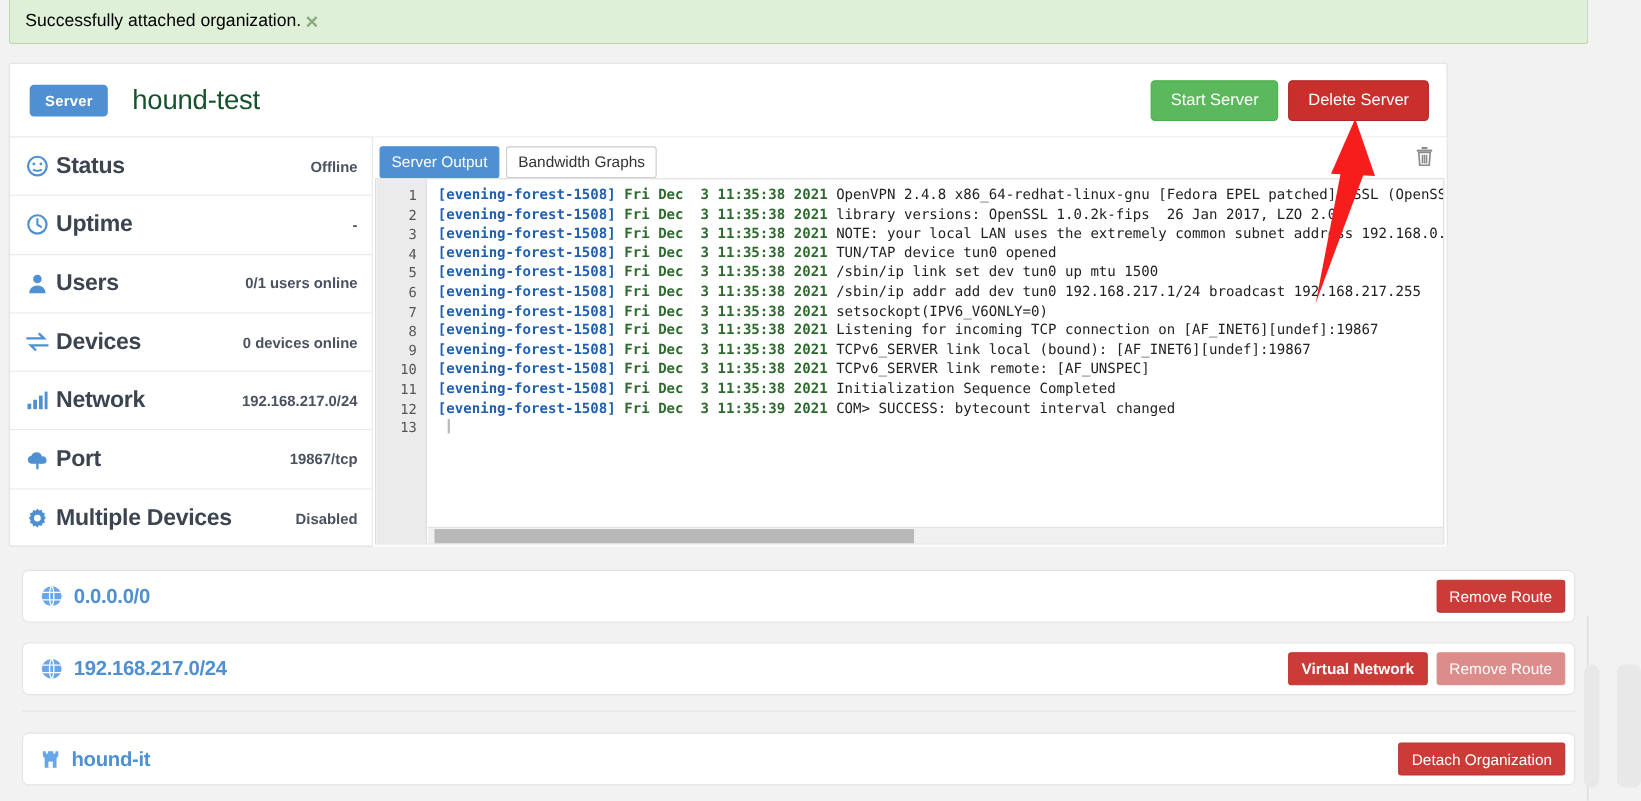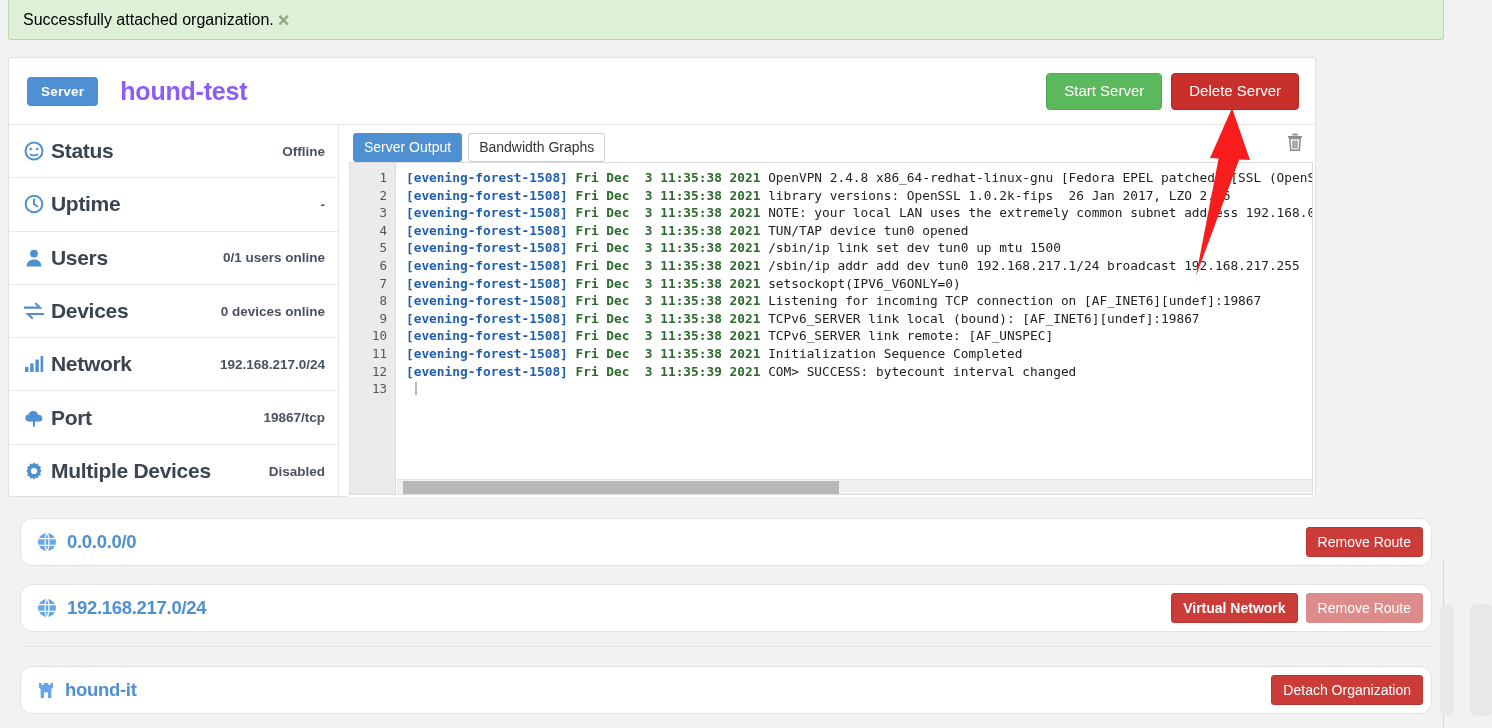--- a/index.html
+++ b/index.html
@@ -32,34 +32,34 @@
   }
   .panel-head {
     height: 67px; border-bottom: 1px solid #e6e6e6;
     display: flex; align-items: center; padding: 0 18px; position: relative;
   }
   .badge-server {
     background: #4e90d2; color: #fff; font-size: 13.5px; font-weight: bold;
     padding: 7px 14px; border-radius: 4px; letter-spacing: .2px;
   }
   .server-name {
-    margin-left: 22px; font-size: 25px; font-weight: bold; color: #8b5cf6;
+    margin-left: 22px; font-size: 25px; font-weight: normal; color: #14532d;
     letter-spacing: -.2px;
   }
   .head-btns { position: absolute; right: 16px; top: 15px; display: flex; gap: 9px; }
   .btn {
     border: 1px solid transparent; border-radius: 4px; color: #fff;
     font-size: 15px; padding: 9px 17px; cursor: pointer;
     font-family: "Liberation Sans", sans-serif; line-height: 1.1;
   }
   .btn-green { background: #5cb85c; border-color: #4cae4c; }
   .btn-red   { background: #c9302c; border-color: #ac2925; }
 
   
-  .panel-body { display: flex; height: 372px; gap: 8px; }
+  .panel-body { display: flex; height: 372px; }
 
   
   .sidebar { width: 330px; border-right: 1px solid #e6e6e6; }
   .srow {
     display: flex; align-items: center; height: 53.3px;
     border-bottom: 1px solid #e9e9e9; padding: 0 13px 0 12px;
   }
   .srow:last-child { border-bottom: none; }
   .srow .ico {
     width: 25px; color: #4e90d2; display: flex; align-items: center;
@@ -122,21 +122,21 @@
     background: #f0f0f0; border-top: 1px solid #e2e2e2;
   }
   .hthumb {
     position: absolute; left: 6px; top: 1px; width: 436px; height: 13px;
     background: #b8b8b8; cursor: pointer;
   }
 
   
   .rrow {
     position: absolute; left: 20px; width: 1412px; height: 48px;
-    background: #fff; border: 1px solid #e3e3e3; border-radius: 12px;
+    background: #fff; border: 1px solid #e3e3e3; border-radius: 6px;
     display: flex; align-items: center; padding: 0 8px 0 16px;
   }
   .rrow .gico { color: #67a6e8; display: flex; align-items: center; margin-right: 10px; }
   .rrow .rname {
     font-size: 18.5px; font-weight: bold; color: #4e90d2; letter-spacing: -.3px;
   }
   .rbtns { margin-left: auto; display: flex; gap: 8px; align-items: center; }
   .btn-sm {
     border-radius: 3px; color: #fff; font-size: 14px; padding: 6px 11px;
     cursor: pointer; border: 1px solid transparent; line-height: 1.2;

